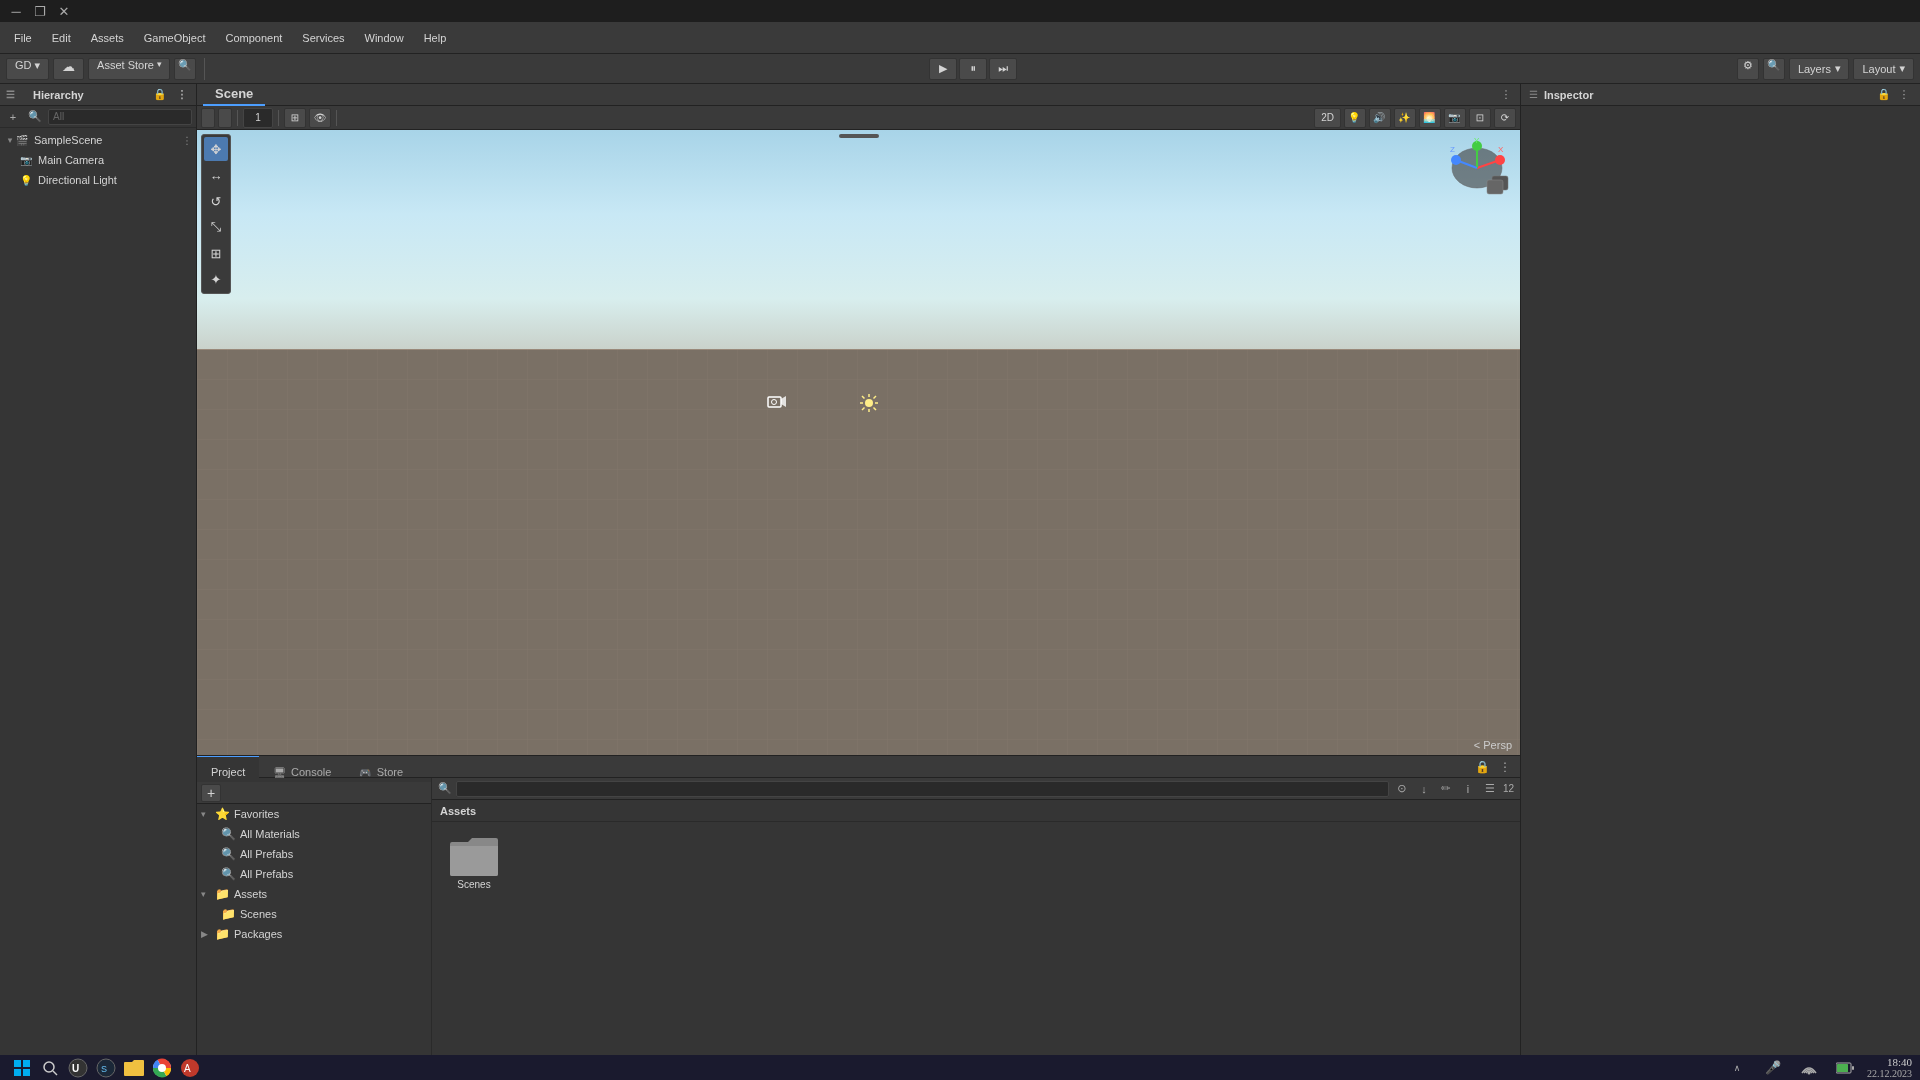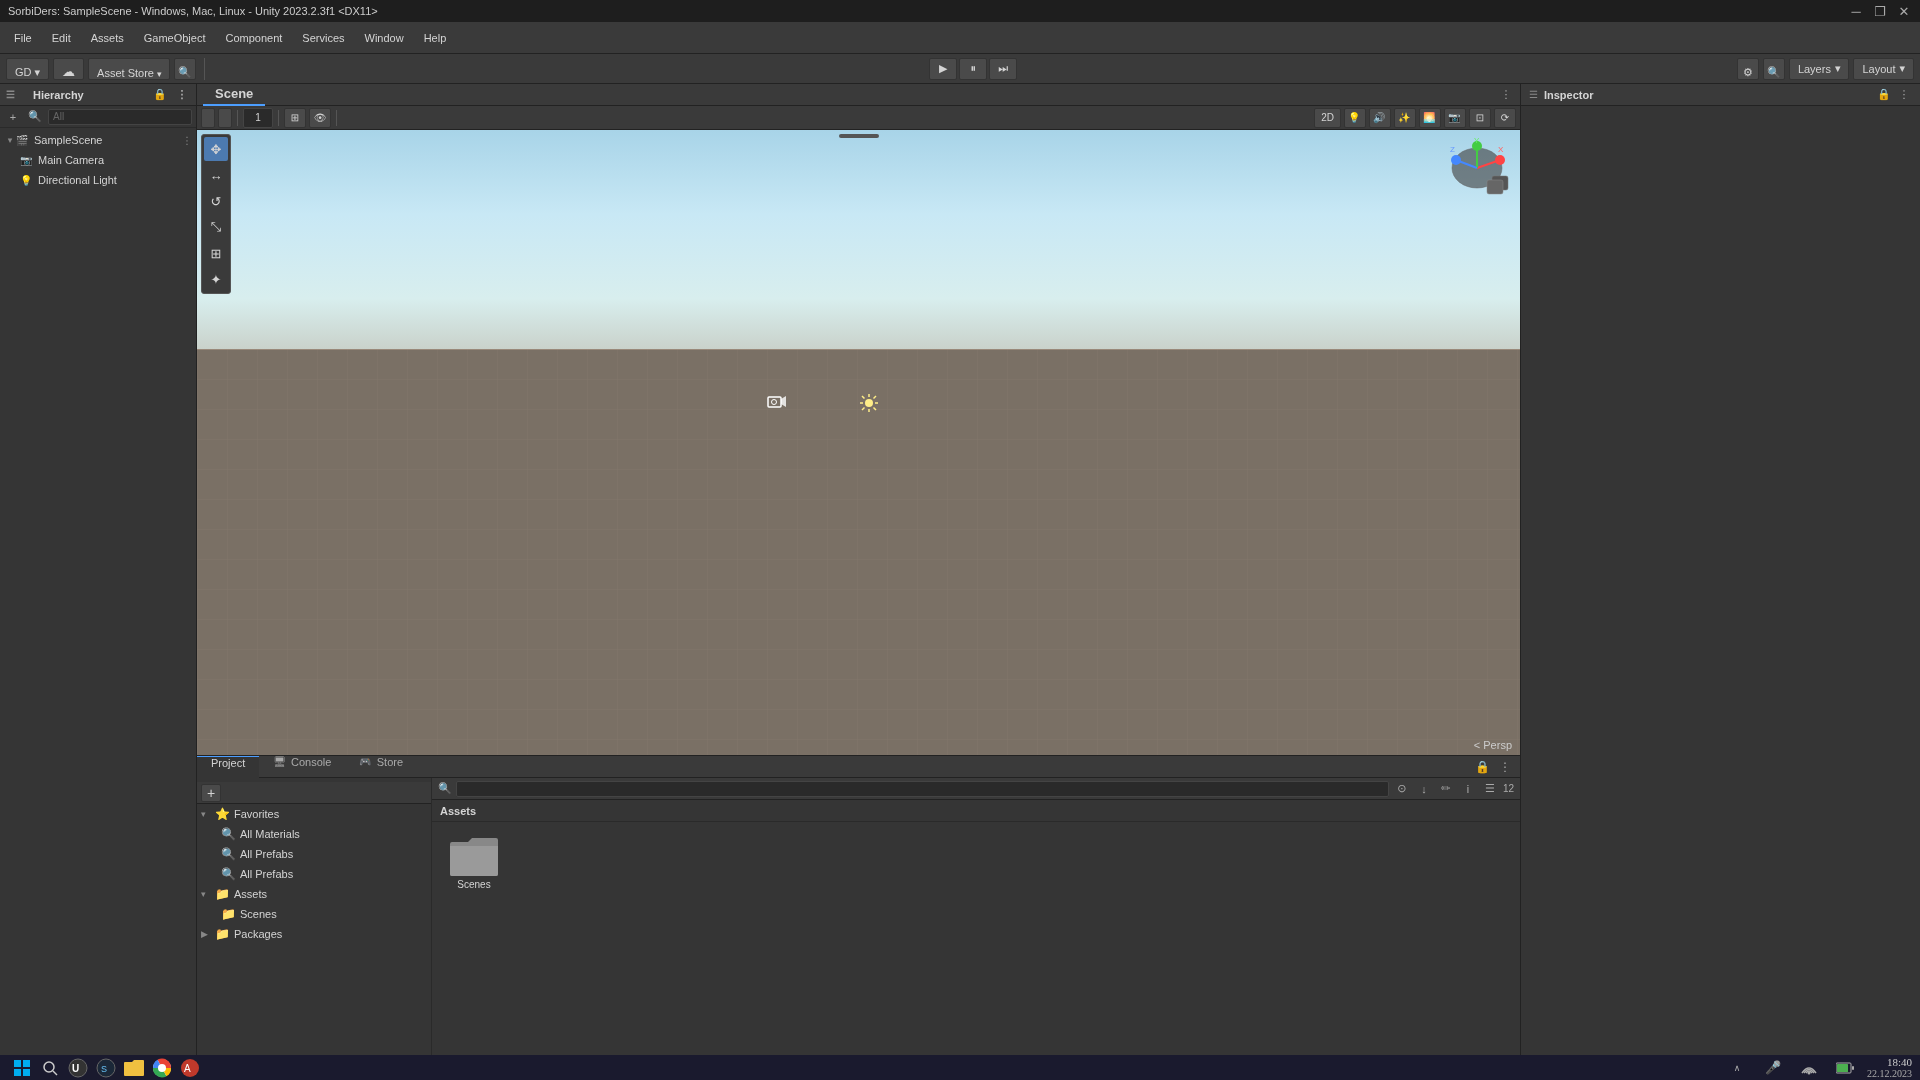--- a/index.html
+++ b/index.html
@@ -63,21 +63,21 @@
     .toolbar-btn {
       height: 22px;
       padding: 0 8px;
       background: #4a4a4a;
       border: 1px solid #333;
       border-radius: 2px;
       color: #d4d4d4;
       font-size: 11px;
       cursor: pointer;
       display: flex;
-      align-items: flex-end;
+      align-items: flex-start;
       gap: 3px;
     }
     .toolbar-separator { width: 1px; height: 22px; background: #555; margin: 0 4px; }
     .play-btn {
       background: #4a4a4a;
       border: 1px solid #333;
       width: 28px; height: 22px;
       display: flex; align-items: center; justify-content: center;
       cursor: pointer; border-radius: 2px;
       color: #d4d4d4;
@@ -339,21 +339,21 @@
     #bottom-tab-bar {
       height: 22px;
       background: #3a3a3a;
       display: flex;
       align-items: center;
       border-bottom: 1px solid #222;
     }
     .bottom-tab {
       height: 22px;
       padding: 0 14px;
-      display: flex; align-items: flex-start;
+      display: flex; align-items: flex-end;
       cursor: pointer;
       font-size: 11px;
       color: #aaa;
       gap: 5px;
     }
     .bottom-tab.active {
       background: #353535;
       color: #d4d4d4;
       border-top: 1px solid #4c9eff;
     }
@@ -540,21 +540,20 @@
     #scene-header-dots {
       width: 16px; height: 16px;
       display: flex; align-items: center; justify-content: center;
       cursor: pointer; color: #aaa; margin-left: auto;
     }
   </style>
 </head>
 <body>
 
 <div id="title-bar">
-  <span id="title-bar-text">SorbiDers: SampleScene - Windows, Mac, Linux - Unity 2023.2.3f1 &lt;DX11&gt;</span>
   <div id="title-bar-controls">
     <div class="title-btn">─</div>
     <div class="title-btn">❐</div>
     <div class="title-btn">✕</div>
   </div>
 </div>
 
 <div id="menu-bar">
   <span class="menu-item">File</span>
   <span class="menu-item">Edit</span>

